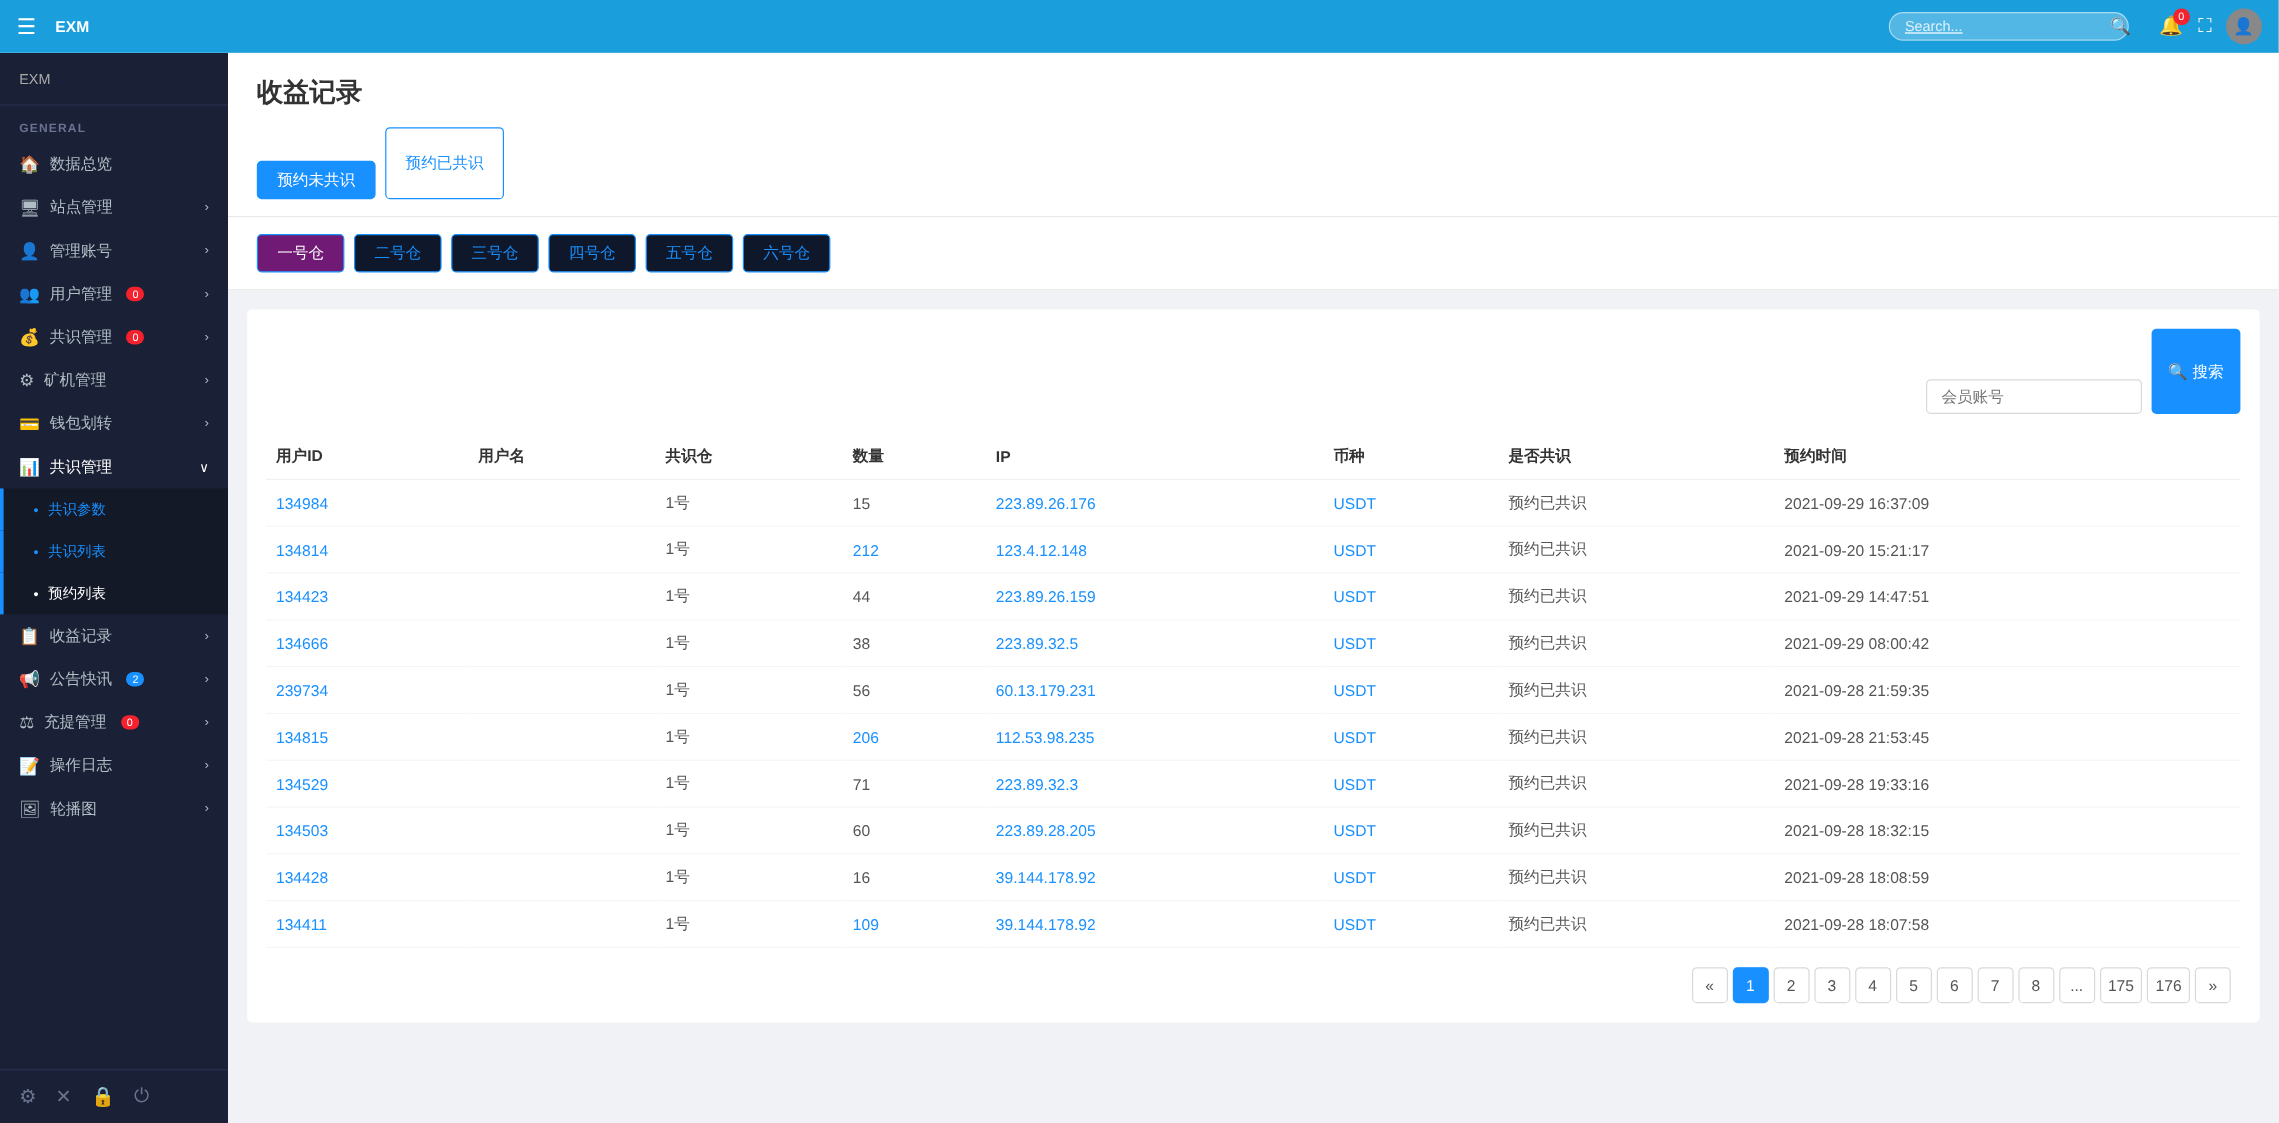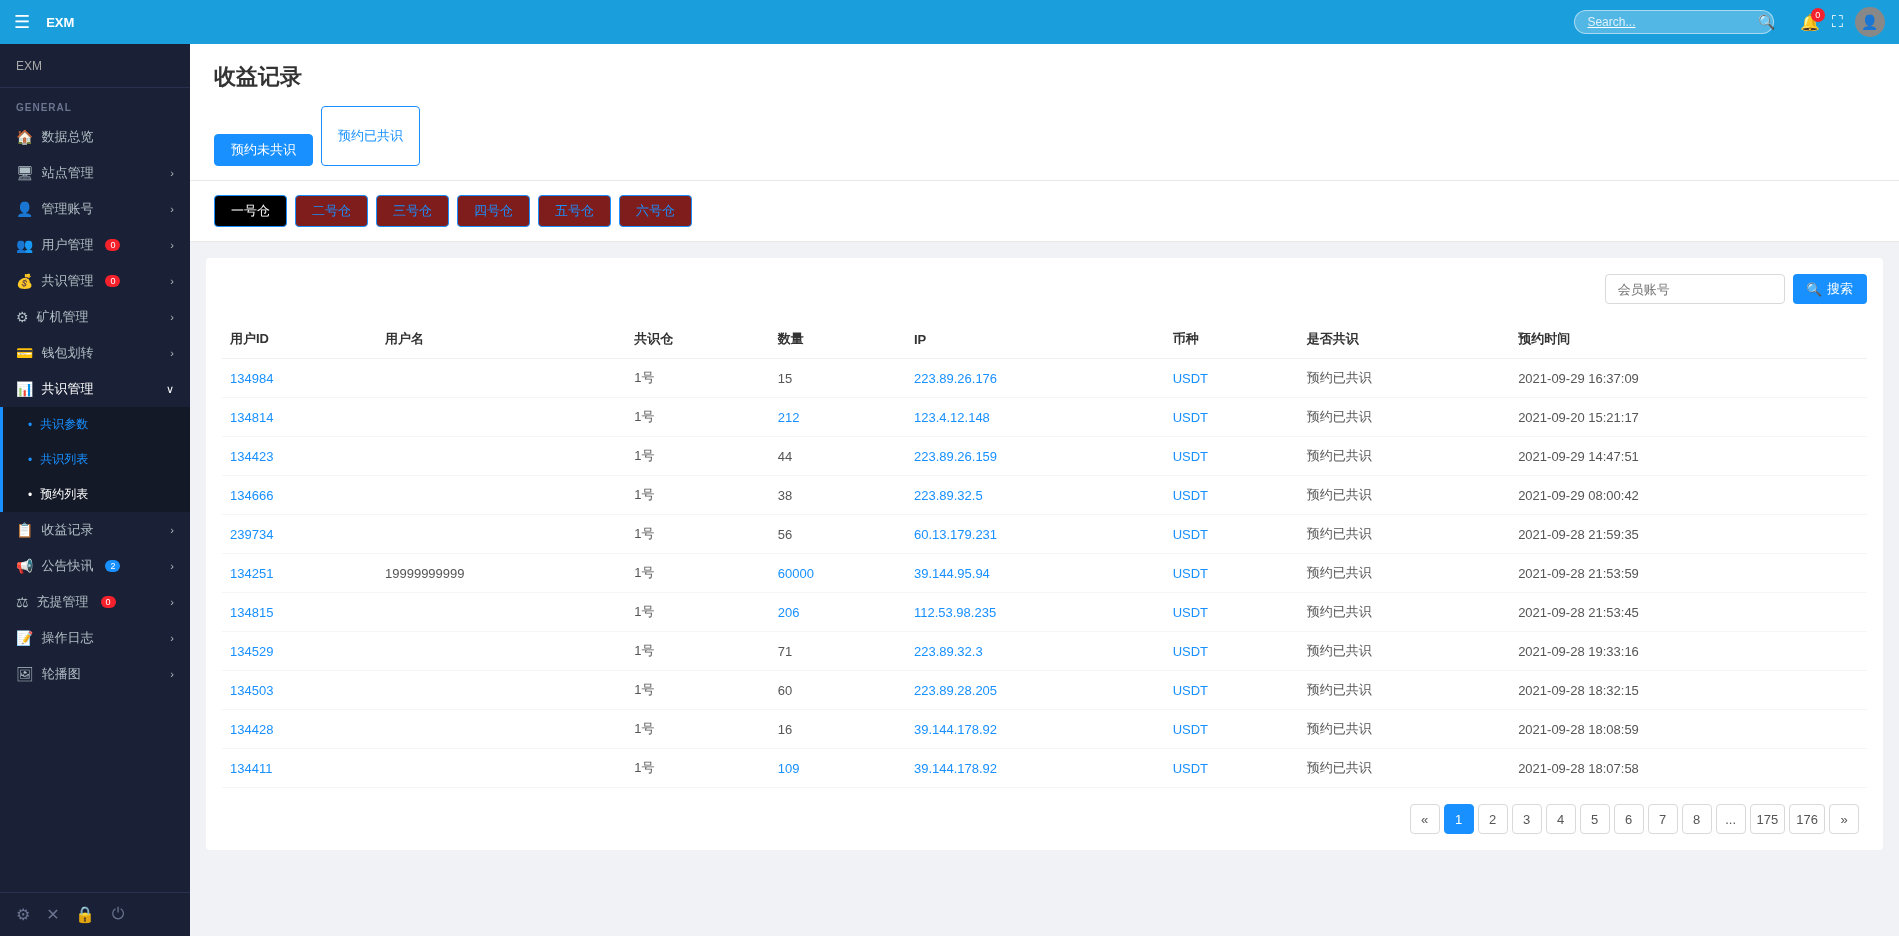--- a/index.html
+++ b/index.html
@@ -203,24 +203,24 @@
       gap: 8px;
       border-bottom: 1px solid #e8e8e8;
     }
     .wh-btn {
       padding: 6px 16px;
       border: 1px solid #1890ff;
       border-radius: 4px;
       cursor: pointer;
       font-size: 13px;
       color: #1890ff;
-      background: #7f1d1d;
+      background: #0f172a;
     }
     .wh-btn.active {
-      background: #000000;
+      background: #701a75;
       color: #fff;
     }
 
     
     .table-area {
       background: #fff;
       margin: 16px;
       border-radius: 4px;
       padding: 16px;
     }
@@ -230,20 +230,21 @@
       margin-bottom: 16px;
       gap: 8px;
     }
     .search-input {
       border: 1px solid #d9d9d9;
       border-radius: 4px;
       padding: 6px 12px;
       font-size: 13px;
       width: 180px;
       outline: none;
+      margin-top: 42px;
     }
     .search-btn {
       background: #1890ff;
       color: #fff;
       border: none;
       border-radius: 4px;
       padding: 6px 14px;
       cursor: pointer;
       font-size: 13px;
       display: flex;
@@ -497,30 +498,20 @@
       <td class="link-text">239734</td>
       <td></td>
       <td>1号</td>
       <td style="color:#555">56</td>
       <td class="link-text">60.13.179.231</td>
       <td style="color:#1890ff">USDT</td>
       <td>预约已共识</td>
       <td>2021-09-28 21:59:35</td>
     </tr>
             <tr>
-      <td class="link-text">134251</td>
-      <td>19999999999</td>
-      <td>1号</td>
-      <td style="color:#1890ff">60000</td>
-      <td class="link-text">39.144.95.94</td>
-      <td style="color:#1890ff">USDT</td>
-      <td>预约已共识</td>
-      <td>2021-09-28 21:53:59</td>
-    </tr>
-            <tr>
       <td class="link-text">134815</td>
       <td></td>
       <td>1号</td>
       <td style="color:#1890ff">206</td>
       <td class="link-text">112.53.98.235</td>
       <td style="color:#1890ff">USDT</td>
       <td>预约已共识</td>
       <td>2021-09-28 21:53:45</td>
     </tr>
             <tr>

